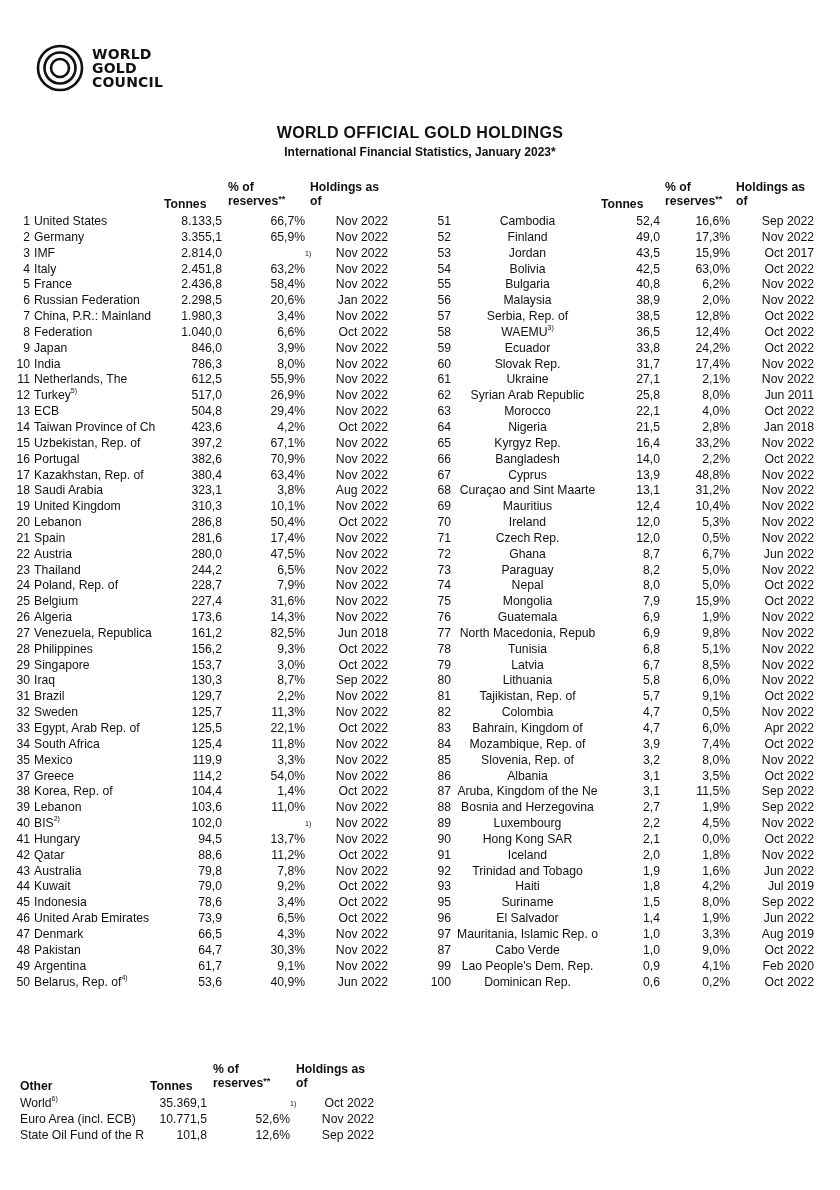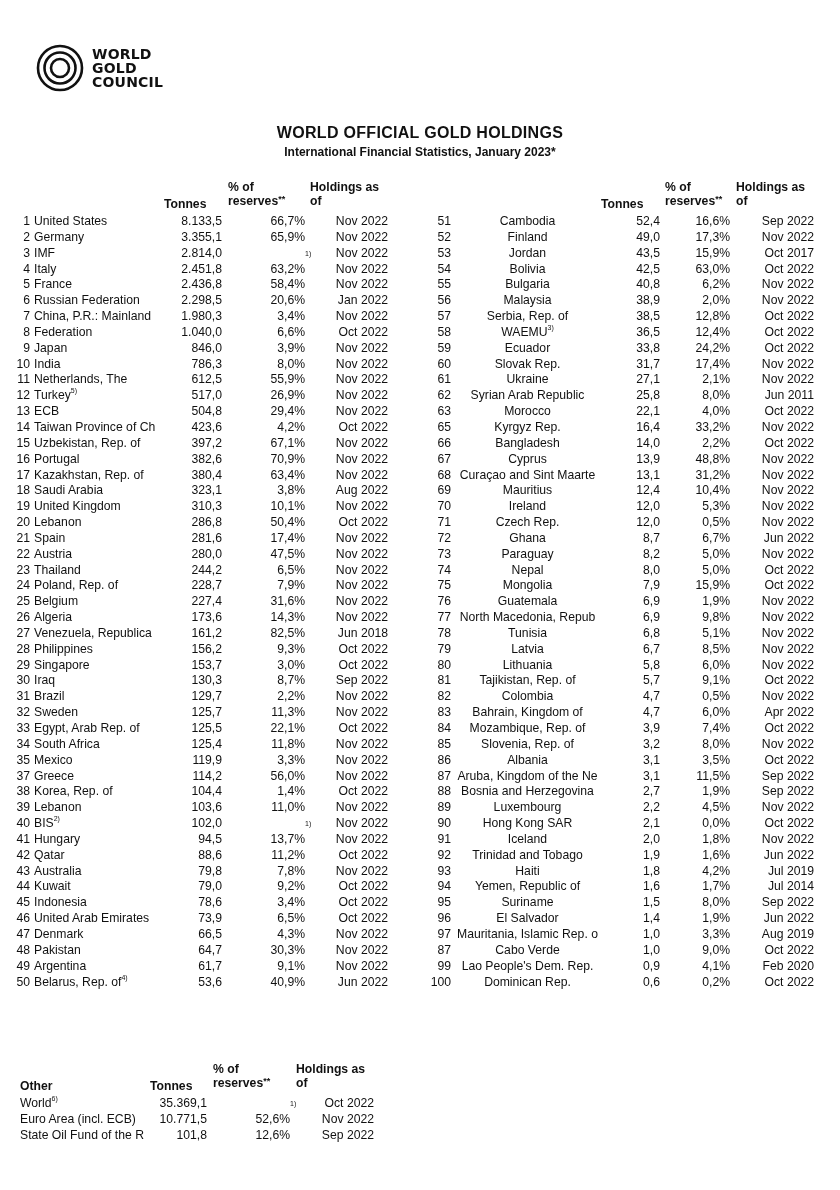--- a/index.html
+++ b/index.html
@@ -337,21 +337,21 @@
         <span class="rank">35</span>
         <span class="name"><span style="position:static">Mexico</span></span>
         <span class="tonnes">119,9</span>
         <span class="pct">3,3%</span>
         <span class="date">Nov 2022</span>
       </div>
       <div class="row">
         <span class="rank">37</span>
         <span class="name"><span style="position:static">Greece</span></span>
         <span class="tonnes">114,2</span>
-        <span class="pct">56,0%</span>
+        <span class="pct">54,0%</span>
         <span class="date">Nov 2022</span>
       </div>
       <div class="row">
         <span class="rank">38</span>
         <span class="name"><span style="position:static">Korea, Rep. of</span></span>
         <span class="tonnes">104,4</span>
         <span class="pct">1,4%</span>
         <span class="date">Oct 2022</span>
       </div>
       <div class="row">
@@ -541,20 +541,27 @@
         <span class="date">Jun 2011</span>
       </div>
       <div class="row">
         <span class="rank">63</span>
         <span class="name"><span style="position:static">Morocco</span></span>
         <span class="tonnes">22,1</span>
         <span class="pct">4,0%</span>
         <span class="date">Oct 2022</span>
       </div>
       <div class="row">
+        <span class="rank">64</span>
+        <span class="name"><span style="position:static">Nigeria</span></span>
+        <span class="tonnes">21,5</span>
+        <span class="pct">2,8%</span>
+        <span class="date">Jan 2018</span>
+      </div>
+      <div class="row">
         <span class="rank">65</span>
         <span class="name"><span style="position:static">Kyrgyz Rep.</span></span>
         <span class="tonnes">16,4</span>
         <span class="pct">33,2%</span>
         <span class="date">Nov 2022</span>
       </div>
       <div class="row">
         <span class="rank">66</span>
         <span class="name"><span style="position:static">Bangladesh</span></span>
         <span class="tonnes">14,0</span>
@@ -742,27 +749,20 @@
         <span class="tonnes">1,9</span>
         <span class="pct">1,6%</span>
         <span class="date">Jun 2022</span>
       </div>
       <div class="row">
         <span class="rank">93</span>
         <span class="name"><span style="position:static">Haiti</span></span>
         <span class="tonnes">1,8</span>
         <span class="pct">4,2%</span>
         <span class="date">Jul 2019</span>
-      </div>
-      <div class="row">
-        <span class="rank">94</span>
-        <span class="name"><span style="position:static">Yemen, Republic of</span></span>
-        <span class="tonnes">1,6</span>
-        <span class="pct">1,7%</span>
-        <span class="date">Jul 2014</span>
       </div>
       <div class="row">
         <span class="rank">95</span>
         <span class="name"><span style="position:static">Suriname</span></span>
         <span class="tonnes">1,5</span>
         <span class="pct">8,0%</span>
         <span class="date">Sep 2022</span>
       </div>
       <div class="row">
         <span class="rank">96</span>

